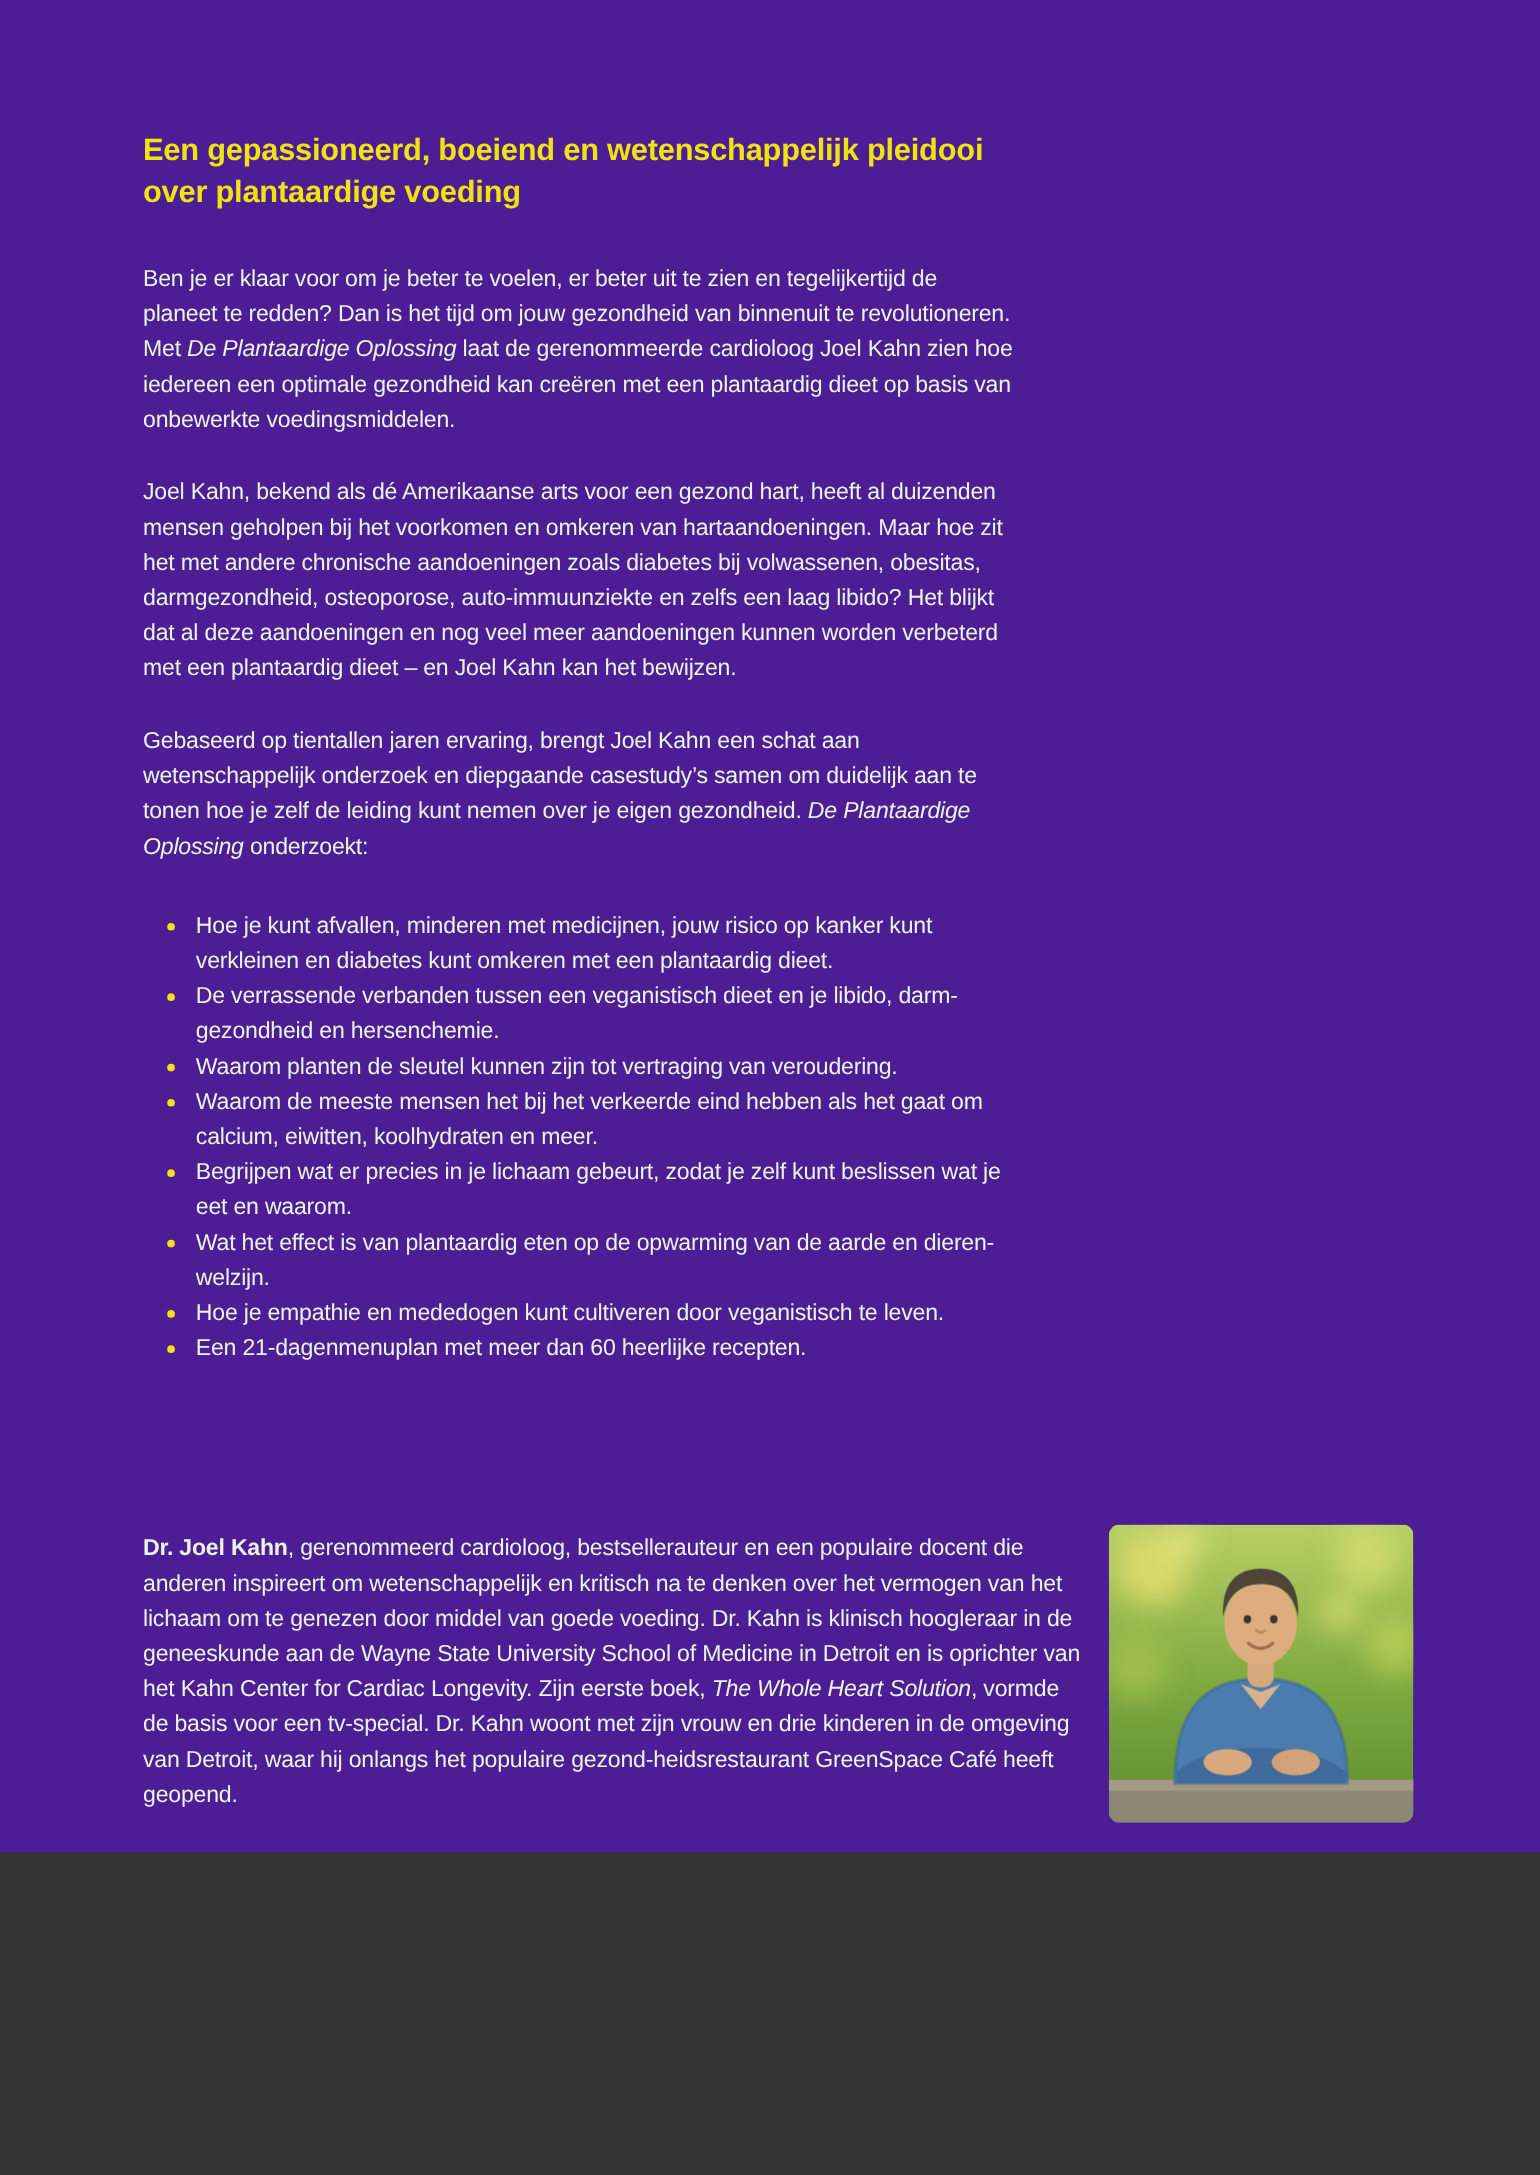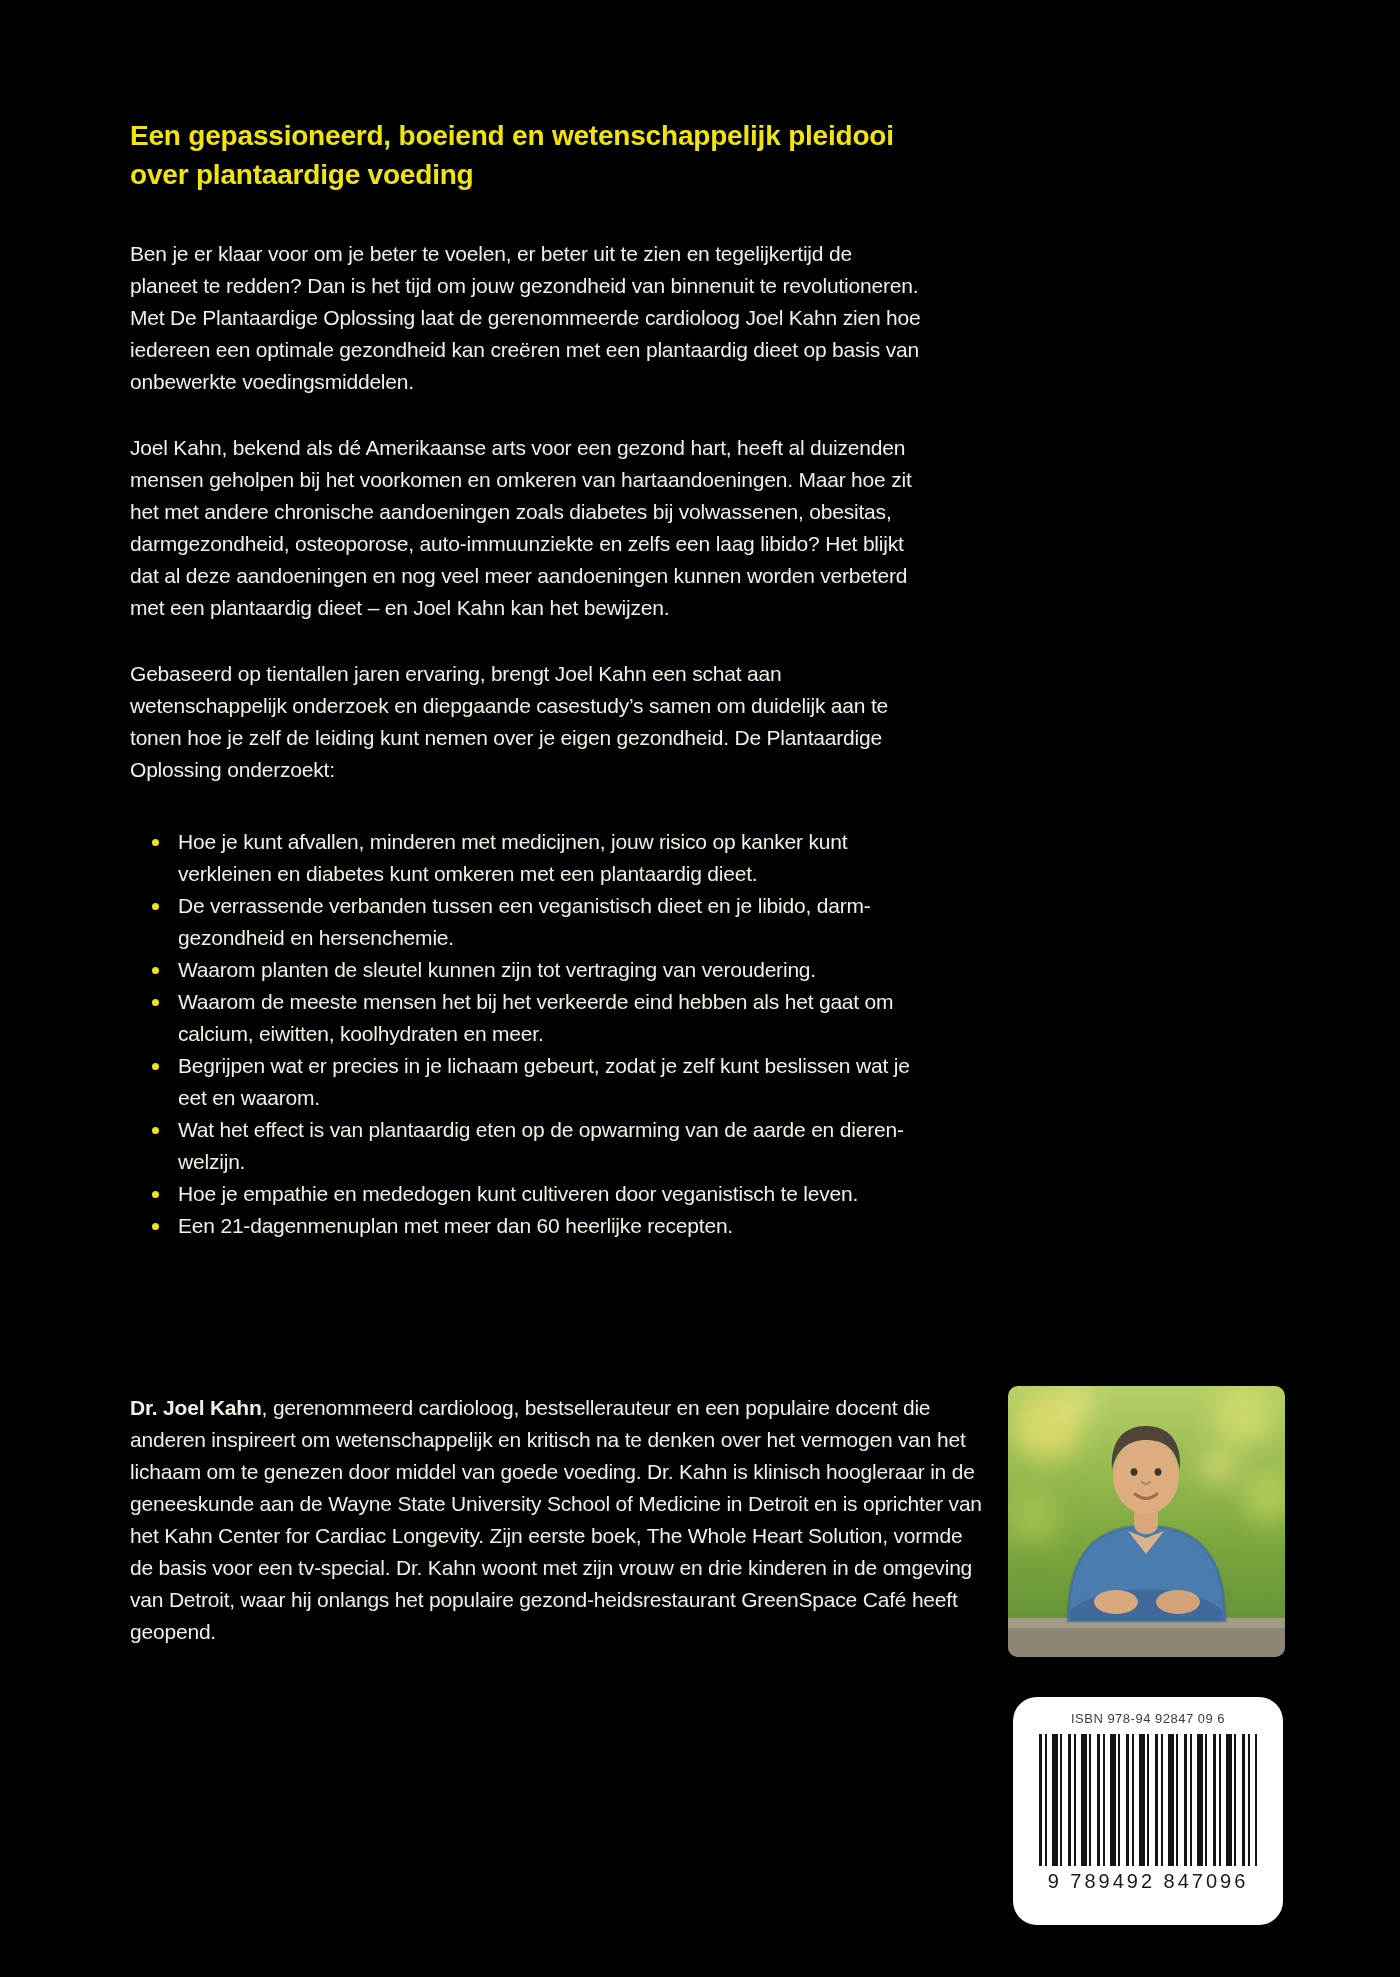--- a/index.html
+++ b/index.html
@@ -1,19 +1,19 @@
 <!DOCTYPE html>
 <html><head>
 <meta charset="utf-8">
 <style>
   html,body{margin:0;padding:0;background:#333;}
   .cover{
     position:relative;
-    width:1400px;height:1977px;
-    background:#000000;
+    width:1400px;height:1684px;
+    background:#4c1d95;
     font-family:"Liberation Sans", sans-serif;
     overflow:hidden;
   }
   .content{
     position:absolute;left:130px;top:116px;width:795px;
     color:#edf3e2;
   }
   .headline{
     color:#f0e40e;
     font-weight:700;
@@ -21,21 +21,21 @@
     line-height:39px;
     margin:0 0 44px 0;
     letter-spacing:-0.2px;
   }
   .para{
     font-size:21px;
     line-height:32px;
     margin:0 0 34px 0;
     letter-spacing:-0.2px;
   }
-  .seg-italic{}
+  .seg-italic{font-style:italic;}
   .seg-bold{font-weight:700;}
   .bullets{
     list-style:none;
     margin:40px 0 0 0;
     padding:0;
     font-size:21px;
     line-height:32px;
     letter-spacing:-0.2px;
   }
   .bullets li{

